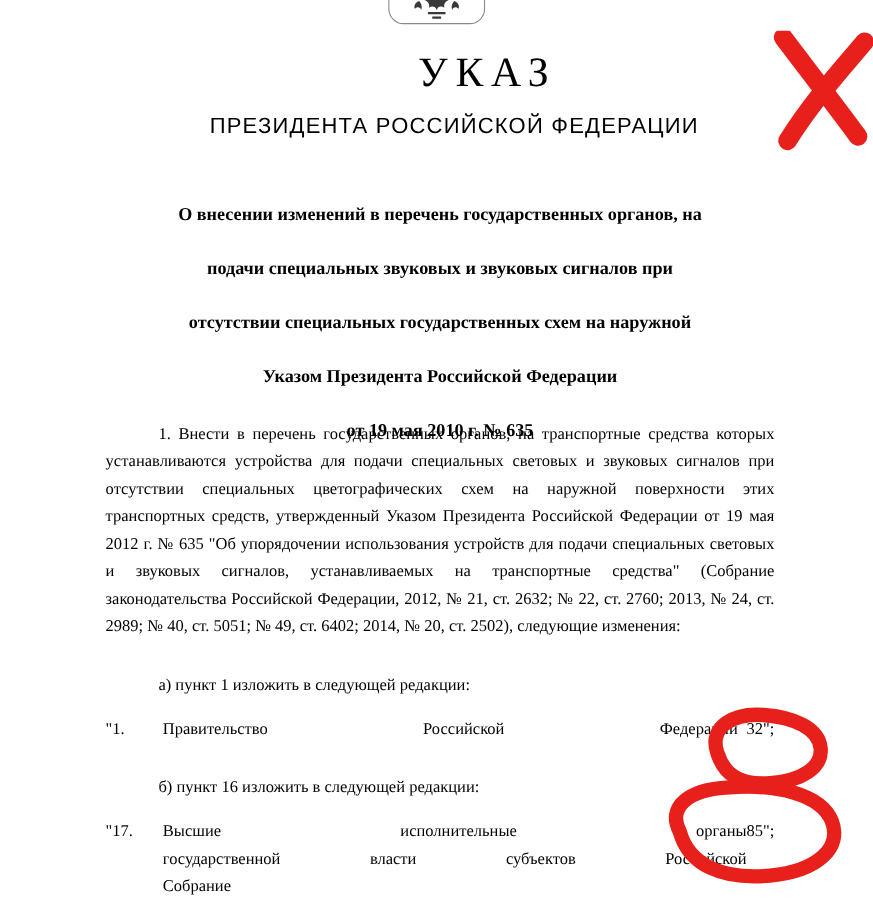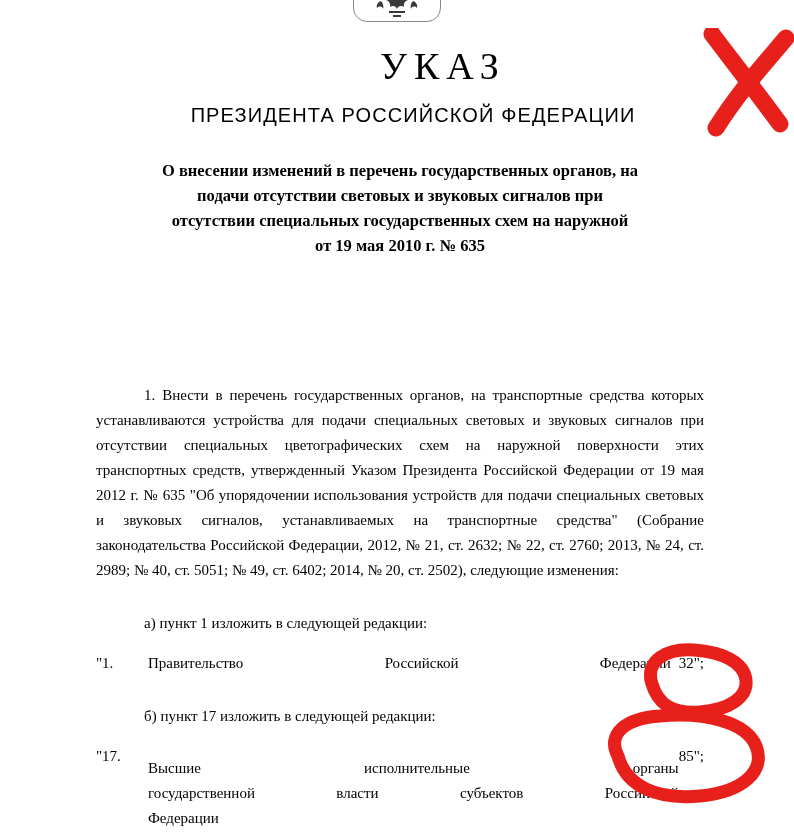--- a/index.html
+++ b/index.html
@@ -66,21 +66,21 @@
   .doc-heading {
     position: absolute;
     top: 158px;
     left: 96px;
     width: 608px;
     text-align: center;
     font-size: 16.5px;
     font-weight: bold;
     line-height: 25px;
   }
-  .doc-heading .ln { display: block; }
+  .doc-heading .ln { display: block; margin-top: 24px; }
 
   
   .body-block {
     position: absolute;
     top: 383px;
     left: 96px;
     width: 608px;
     font-size: 15px;
     line-height: 25px;
   }
@@ -113,21 +113,20 @@
     text-align-last: justify;
     padding-right: 8px;
   }
   .quote-row .q-val {
     flex: 0 0 auto;
     white-space: nowrap;
     text-align: right;
   }
   .quote-row .q-text-wrap {
     flex: 1 1 auto;
-    margin-top: 12px;
   }
   .q-line {
     display: flex;
     justify-content: space-between;
   }
   .q-spread {
     text-align: justify;
     text-align-last: justify;
     display: block;
     width: 100%;
@@ -156,50 +155,51 @@
         <path d="M26 28 h8 v2 h-8 z"></path>
       </g>
     </svg>
   </div>
 
   <div class="doc-title">УКАЗ</div>
   <div class="doc-subtitle">ПРЕЗИДЕНТА РОССИЙСКОЙ ФЕДЕРАЦИИ</div>
 
   <div class="doc-heading">
     <span class="ln">О внесении изменений в перечень государственных органов, на</span>
-    <span class="ln">подачи отсутствии световых и звуковых сигналов при</span>
+    <span class="ln">подачи специальных звуковых и звуковых сигналов при</span>
     <span class="ln">отсутствии специальных государственных схем на наружной</span>
+    <span class="ln">Указом Президента Российской Федерации</span>
     <span class="ln">от 19 мая 2010 г. № 635</span>
   </div>
 
   <div class="body-block">
 
     <p class="para indent">1. Внести в перечень государственных органов, на транспортные средства которых устанавливаются устройства для подачи специальных световых и звуковых сигналов при отсутствии специальных цветографических схем на наружной поверхности этих транспортных средств, утвержденный Указом Президента Российской Федерации от 19 мая 2012 г. № 635 "Об упорядочении использования устройств для подачи специальных световых и звуковых сигналов, устанавливаемых на транспортные средства" (Собрание законодательства Российской Федерации, 2012, № 21, ст. 2632; № 22, ст. 2760; 2013, № 24, ст. 2989; № 40, ст. 5051; № 49, ст. 6402; 2014, № 20, ст. 2502), следующие изменения:</p>
 
     <div class="sub-item">а) пункт 1 изложить в следующей редакции:</div>
 
     <div class="quote-row">
       <span class="q-num">"1.</span>
       <span class="q-text">Правительство Российской Федерации</span>
       <span class="q-val">32";</span>
     </div>
 
-    <div class="sub-item">б) пункт 17 изложить в следующей редакции:</div>
+    <div class="sub-item">б) пункт 16 изложить в следующей редакции:</div>
 
     <div class="quote-row">
       <span class="q-num">"17.</span>
       <span class="q-text-wrap">
         <span class="q-line">
           <span class="q-spread">Высшие исполнительные органы</span>
         </span>
         <span class="q-line">
           <span class="q-spread">государственной власти субъектов Российской</span>
         </span>
         <span class="q-line">
-          <span>Федерации</span>
+          <span>Собрание</span>
         </span>
       </span>
       <span class="q-val">85";</span>
     </div>
 
   </div>
 
   <div class="annot annot-cross">
     <svg width="110" height="110" viewBox="0 0 110 110" aria-hidden="true">
       <g stroke="#e8201b" stroke-linecap="round" fill="none">

